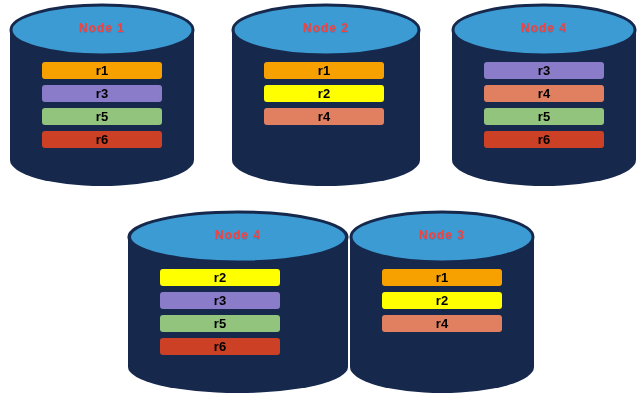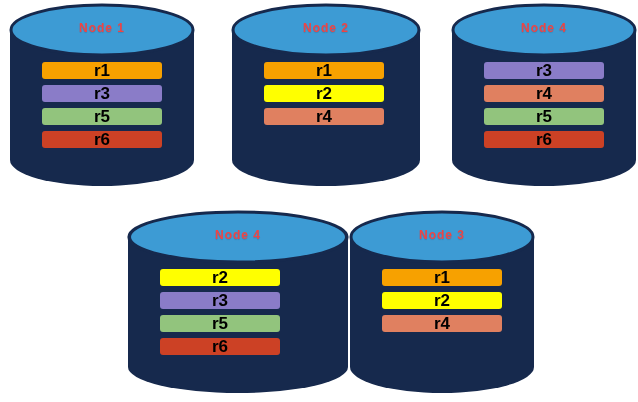--- a/index.html
+++ b/index.html
@@ -47,21 +47,21 @@
     z-index: 2;
     display: flex;
     flex-direction: column;
   }
   .replica {
     height: 17px;
     border-radius: 3px;
     display: flex;
     align-items: center;
     justify-content: center;
-    font-size: 17px;
+    font-size: 13px;
     font-weight: bold;
     color: #000000;
     line-height: 1;
     margin-bottom: 6px;
     box-sizing: border-box;
   }
   .replica:last-child { margin-bottom: 0; }
 </style>
 </head>
 <body>

